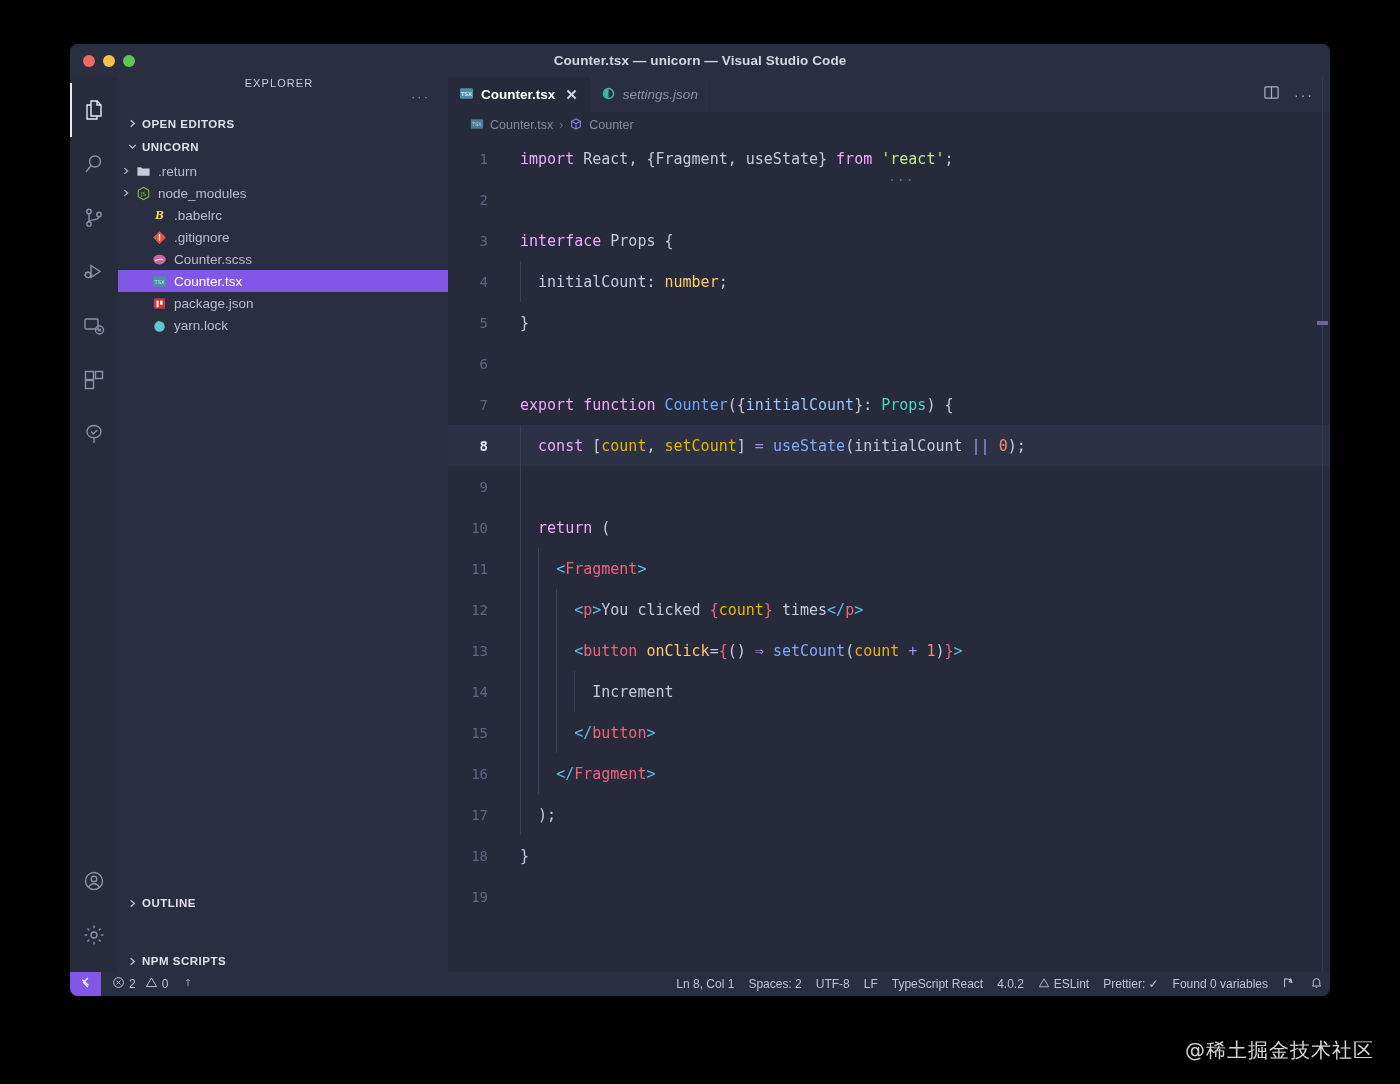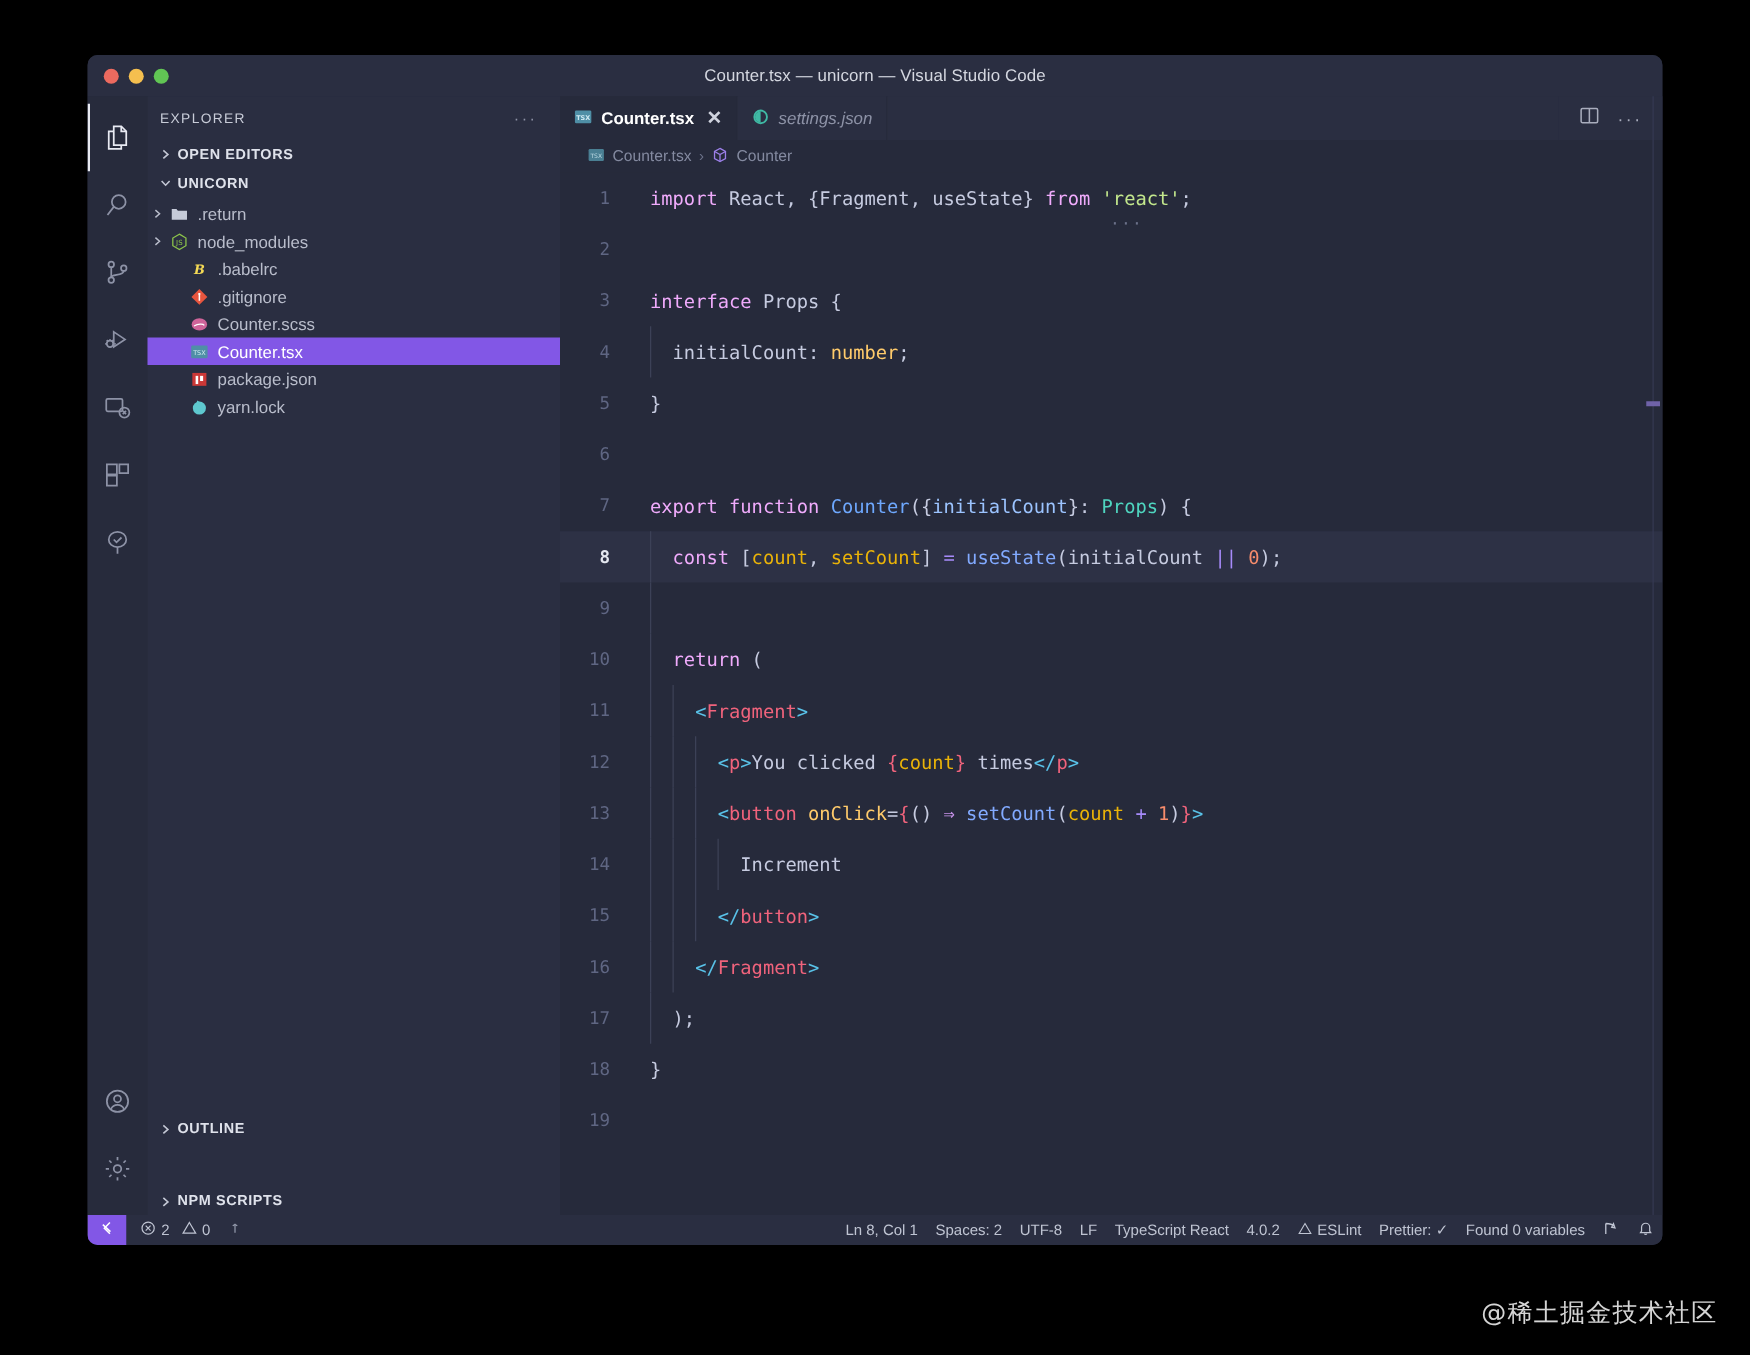--- a/index.html
+++ b/index.html
@@ -52,20 +52,21 @@
   .dot.yellow { background: #f5bf4f; }
   .dot.green { background: #61c554; }
   .title-text {
     position: absolute;
     left: 0; right: 0;
     text-align: center;
     font-size: 13.5px;
     color: #d4d7e0;
     letter-spacing: 0.1px;
     pointer-events: none;
+    font-weight: bold;
   }
 
   
   .bodyrow {
     flex: 1;
     display: flex;
     min-height: 0;
   }
 
   
@@ -112,20 +113,21 @@
   }
   .sidebar-header {
     height: 35px;
     display: flex;
     align-items: center;
     padding: 0 18px 0 10px;
     font-size: 11px;
     letter-spacing: 1.1px;
     color: #c8ccd8;
     font-weight: 400;
+    flex-direction: column;
   }
   .sidebar-header .ell {
     margin-left: auto;
     color: #8d92a6;
     letter-spacing: 2px;
     font-size: 13px;
   }
   .tree-section {
     display: flex;
     align-items: center;

